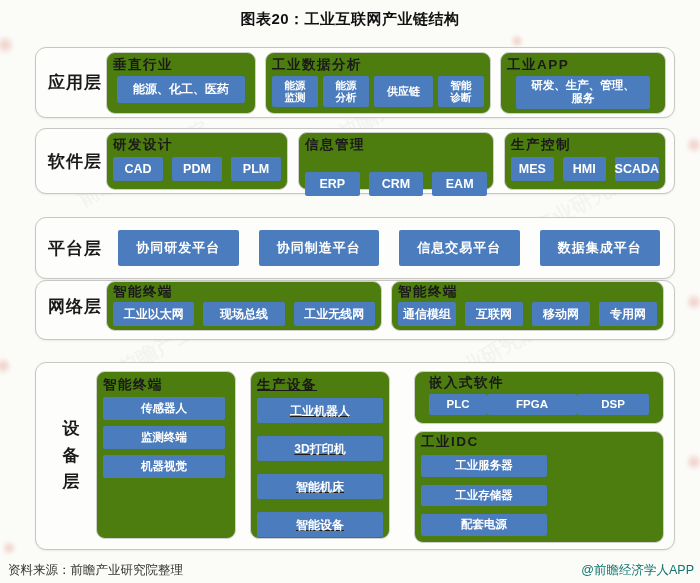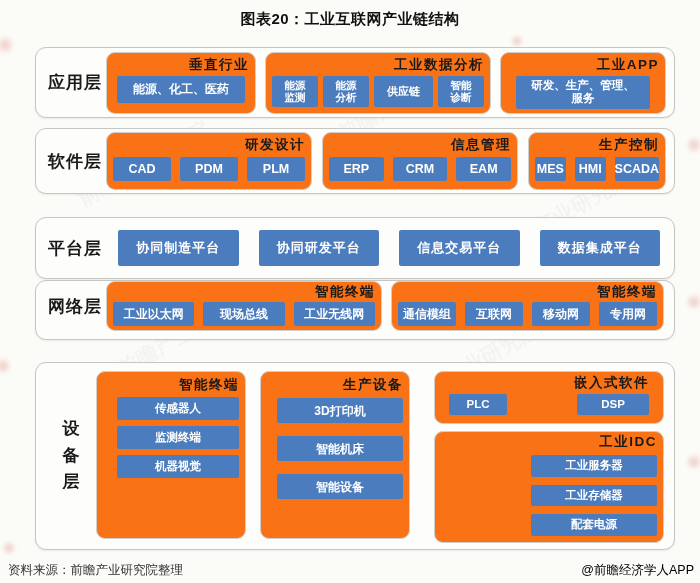--- a/index.html
+++ b/index.html
@@ -18,22 +18,22 @@
     box-shadow:0 1px 2px rgba(0,0,0,.07);
     display:flex; align-items:center;
   }
   .row1 { top:47px;  height:71px;  padding:0 8px; }
   .row2 { top:128px; height:66px;  padding:0 8px; }
   .row3 { top:217px; height:62px;  padding:0 14px 0 8px; }
   .row4 { top:280px; height:60px;  padding:0 10px 8px 8px; }
   .row5 { top:362px; height:188px; padding:8px 10px; align-items:flex-start; }
   .layer-label { flex:0 0 62px; text-align:center; font-size:17px; font-weight:bold; letter-spacing:1px; }
   .group {
-    border:1px solid #cfcfcc; border-radius:9px; background:#f97316;
-    box-sizing:border-box; display:flex; flex-direction:column; align-items:flex-end;
+    border:1px solid #cfcfcc; border-radius:9px; background:#4d7c0f;
+    box-sizing:border-box; display:flex; flex-direction:column; align-items:flex-start;
     padding:4px 6px;
   }
   .group-title { font-size:13.5px; font-weight:bold; letter-spacing:1.5px; line-height:1.2; white-space:nowrap; }
   .items { display:flex; align-items:center; justify-content:center; margin-top:3px; width:100%; }
   .bb {
     background:#4a7cbe; color:#fff; font-weight:bold; text-align:center;
     display:flex; align-items:center; justify-content:center;
     border-radius:2px; box-sizing:border-box; line-height:1.18; white-space:pre-line;
   }
   
@@ -41,22 +41,22 @@
   .g-vert { width:150px; margin-right:9px; }
   .g-vert .bb { width:128px; height:27px; font-size:12px; }
   .g-data { width:226px; margin-right:9px; }
   .g-data .items { gap:5px; }
   .bb-2l { width:48px; height:31px; font-size:10.5px; padding:1px 2px; }
   .bb-sup { width:62px; height:31px; font-size:11px; }
   .g-app { flex:1; }
   .g-app .bb { width:134px; height:33px; font-size:11.5px; }
   
   .row2 .group { height:58px; }
-  .g-rd { width:206px; margin-right:10px; }
-  .g-im { width:196px; margin-right:10px; }
+  .g-rd { width:182px; margin-right:10px; }
+  .g-im { width:196px; margin-right:10px;gap:15px; }
   .g-pc { flex:1; }
   .row2 .items { gap:9px; margin-top:4px; }
   .row2 .bb { flex:1; height:24px; font-size:12.5px; }
   
   .row3 .plat-items { flex:1; display:flex; gap:20px; margin-left:12px; }
   .row3 .bb { flex:1; height:36px; font-size:13px; letter-spacing:1px; }
   
   .row4 .group { height:50px; padding:2px 6px; }
   .g-net1 { width:276px; margin-right:9px; }
   .g-net2 { flex:1; }
@@ -65,35 +65,35 @@
   
   .v-label { flex:0 0 50px; align-self:center; }
   .v-label .v-txt {
     width:20px; margin:0 auto; font-size:17px; font-weight:bold;
     word-break:break-all; line-height:1.55; text-align:center; letter-spacing:0;
   }
   .col-group { height:168px; padding:5px 6px; }
   .g-term5 { width:150px; }
   .g-term5 .stack { gap:6px; margin-top:4px; }
   .g-term5 .bb { width:122px; height:23px; font-size:11.5px; }
-  .g-prod { width:150px; margin-left:14px; }
+  .g-prod { width:150px; margin-left:14px;text-decoration:underline; }
   .g-prod .stack { gap:13px; margin-top:5px; }
   .g-prod .bb { width:126px; height:25px; font-size:12px; }
   .stack { display:flex; flex-direction:column; align-items:center; }
   .dev-right { flex:1; margin-left:24px; display:flex; flex-direction:column; height:172px; }
   .g-emb { height:53px; padding:3px 14px; }
   .g-emb .items { justify-content:space-between; margin-top:3px; }
   .g-emb .bb { height:21px; font-size:11.5px; }
   .bb-plc { width:58px; } .bb-fpga { width:90px; } .bb-dsp { width:72px; }
   .g-idc { flex:1; margin-top:7px; padding-top:2px; }
   .g-idc .stack { gap:8px; margin-top:5px; }
   .g-idc .bb { width:126px; height:21.5px; font-size:11.5px; }
   
   .footer-left  { position:absolute; left:8px;  top:562px; font-size:12.5px; color:#333; }
-  .footer-right { position:absolute; right:6px; top:562px; font-size:12.5px; color:#000000; }
+  .footer-right { position:absolute; right:6px; top:562px; font-size:12.5px; color:#0f766e; }
   
   .wm-layer { position:absolute; inset:0; pointer-events:none; }
   .wm-text {
     position:absolute; color:#8a8a8a; opacity:.06; font-size:21px; font-weight:bold;
     transform:rotate(-30deg); white-space:nowrap;
   }
   .wm-dot {
     position:absolute; border-radius:50%; opacity:.28; filter:blur(1.5px);
     background:radial-gradient(circle, rgba(205,70,45,.9) 0%, rgba(205,70,45,0) 70%);
   }
@@ -175,22 +175,22 @@
         <div class="bb">MES</div>
         <div class="bb">HMI</div>
         <div class="bb">SCADA</div>
       </div>
     </div>
   </div>
 
   <div class="row row3">
     <div class="layer-label">平台层</div>
     <div class="plat-items">
+      <div class="bb">协同研发平台</div>
       <div class="bb">协同制造平台</div>
-      <div class="bb">协同研发平台</div>
       <div class="bb">信息交易平台</div>
       <div class="bb">数据集成平台</div>
     </div>
   </div>
 
   <div class="row row4">
     <div class="layer-label">网络层</div>
     <div class="group g-net1">
       <div class="group-title">智能终端</div>
       <div class="items">
@@ -218,30 +218,32 @@
       <div class="group-title">智能终端</div>
       <div class="stack">
         <div class="bb">传感器人</div>
         <div class="bb">监测终端</div>
         <div class="bb">机器视觉</div>
       </div>
     </div>
     <div class="group col-group g-prod">
       <div class="group-title">生产设备</div>
       <div class="stack">
+        <div class="bb">工业机器人</div>
         <div class="bb">3D打印机</div>
         <div class="bb">智能机床</div>
         <div class="bb">智能设备</div>
       </div>
     </div>
     <div class="dev-right">
       <div class="group g-emb">
         <div class="group-title">嵌入式软件</div>
         <div class="items">
           <div class="bb bb-plc">PLC</div>
+          <div class="bb bb-fpga">FPGA</div>
           <div class="bb bb-dsp">DSP</div>
         </div>
       </div>
       <div class="group g-idc">
         <div class="group-title">工业IDC</div>
         <div class="stack">
           <div class="bb">工业服务器</div>
           <div class="bb">工业存储器</div>
           <div class="bb">配套电源</div>
         </div>

